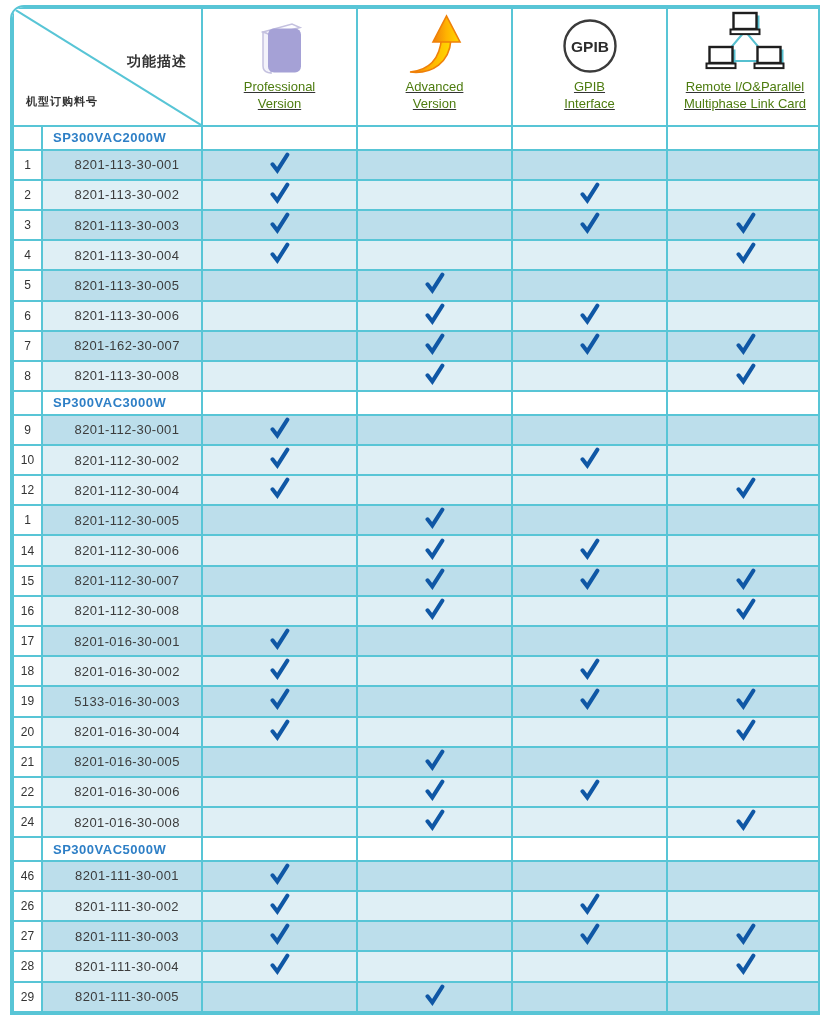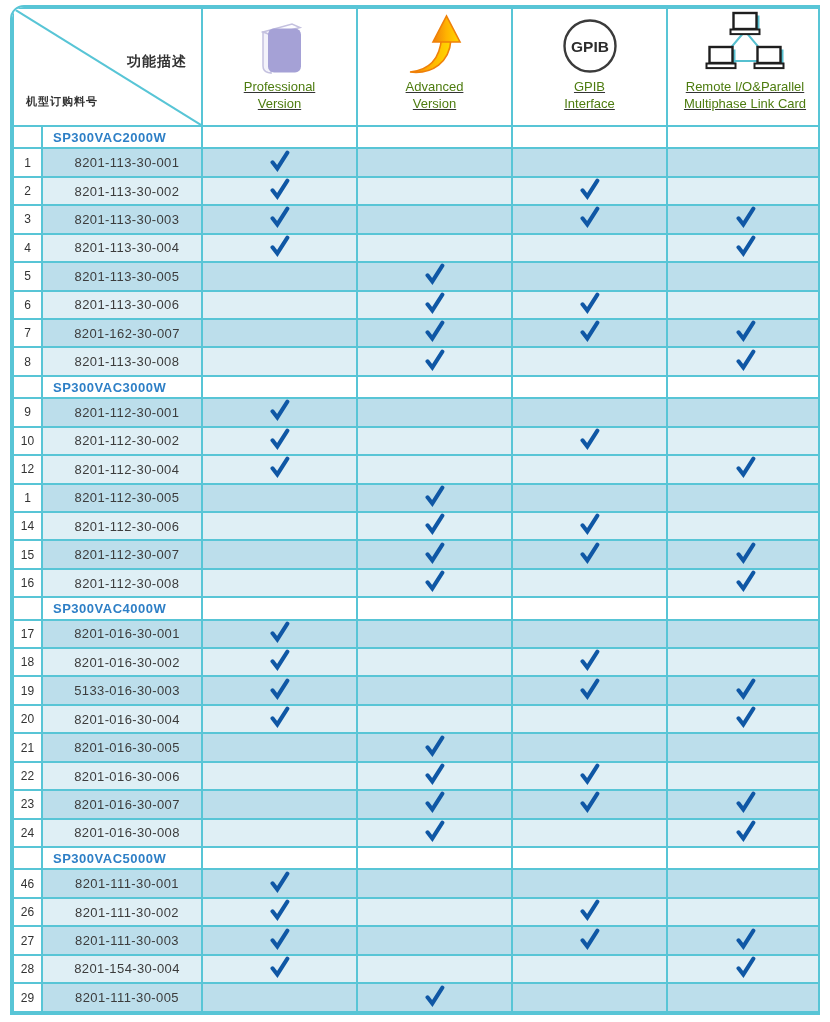--- a/index.html
+++ b/index.html
@@ -371,28 +371,20 @@
           <td class="part-cell">8201-112-30-008</td>
           <td class="check-cell"></td>
           <td class="check-cell"><span class="check"><svg width="21" height="22" viewBox="0 0 24 24">
                 <path d="M4 13.5 L9.5 20.5 L21 2.5" fill="none" stroke="#0f57a5" stroke-width="4.6" stroke-linecap="round" stroke-linejoin="miter"></path>
               </svg></span></td>
           <td class="check-cell"></td>
           <td class="check-cell"><span class="check"><svg width="21" height="22" viewBox="0 0 24 24">
                 <path d="M4 13.5 L9.5 20.5 L21 2.5" fill="none" stroke="#0f57a5" stroke-width="4.6" stroke-linecap="round" stroke-linejoin="miter"></path>
               </svg></span></td>
         </tr>
-        <tr class="section-row">
-          <td class="num-cell"></td>
-          <td class="model-cell">SP300VAC4000W</td>
-          <td class="blank-cell"></td>
-          <td class="blank-cell"></td>
-          <td class="blank-cell"></td>
-          <td class="blank-cell"></td>
-        </tr>
         <tr class="data-row dark">
           <td class="num-cell">17</td>
           <td class="part-cell">8201-016-30-001</td>
           <td class="check-cell"><span class="check"><svg width="21" height="22" viewBox="0 0 24 24">
                 <path d="M4 13.5 L9.5 20.5 L21 2.5" fill="none" stroke="#0f57a5" stroke-width="4.6" stroke-linecap="round" stroke-linejoin="miter"></path>
               </svg></span></td>
           <td class="check-cell"></td>
           <td class="check-cell"></td>
           <td class="check-cell"></td>
         </tr>
@@ -448,34 +440,20 @@
           <td class="num-cell">22</td>
           <td class="part-cell">8201-016-30-006</td>
           <td class="check-cell"></td>
           <td class="check-cell"><span class="check"><svg width="21" height="22" viewBox="0 0 24 24">
                 <path d="M4 13.5 L9.5 20.5 L21 2.5" fill="none" stroke="#0f57a5" stroke-width="4.6" stroke-linecap="round" stroke-linejoin="miter"></path>
               </svg></span></td>
           <td class="check-cell"><span class="check"><svg width="21" height="22" viewBox="0 0 24 24">
                 <path d="M4 13.5 L9.5 20.5 L21 2.5" fill="none" stroke="#0f57a5" stroke-width="4.6" stroke-linecap="round" stroke-linejoin="miter"></path>
               </svg></span></td>
           <td class="check-cell"></td>
-        </tr>
-        <tr class="data-row dark">
-          <td class="num-cell">23</td>
-          <td class="part-cell">8201-016-30-007</td>
-          <td class="check-cell"></td>
-          <td class="check-cell"><span class="check"><svg width="21" height="22" viewBox="0 0 24 24">
-                <path d="M4 13.5 L9.5 20.5 L21 2.5" fill="none" stroke="#0f57a5" stroke-width="4.6" stroke-linecap="round" stroke-linejoin="miter"></path>
-              </svg></span></td>
-          <td class="check-cell"><span class="check"><svg width="21" height="22" viewBox="0 0 24 24">
-                <path d="M4 13.5 L9.5 20.5 L21 2.5" fill="none" stroke="#0f57a5" stroke-width="4.6" stroke-linecap="round" stroke-linejoin="miter"></path>
-              </svg></span></td>
-          <td class="check-cell"><span class="check"><svg width="21" height="22" viewBox="0 0 24 24">
-                <path d="M4 13.5 L9.5 20.5 L21 2.5" fill="none" stroke="#0f57a5" stroke-width="4.6" stroke-linecap="round" stroke-linejoin="miter"></path>
-              </svg></span></td>
         </tr>
         <tr class="data-row light">
           <td class="num-cell">24</td>
           <td class="part-cell">8201-016-30-008</td>
           <td class="check-cell"></td>
           <td class="check-cell"><span class="check"><svg width="21" height="22" viewBox="0 0 24 24">
                 <path d="M4 13.5 L9.5 20.5 L21 2.5" fill="none" stroke="#0f57a5" stroke-width="4.6" stroke-linecap="round" stroke-linejoin="miter"></path>
               </svg></span></td>
           <td class="check-cell"></td>
           <td class="check-cell"><span class="check"><svg width="21" height="22" viewBox="0 0 24 24">
@@ -521,21 +499,21 @@
           <td class="check-cell"></td>
           <td class="check-cell"><span class="check"><svg width="21" height="22" viewBox="0 0 24 24">
                 <path d="M4 13.5 L9.5 20.5 L21 2.5" fill="none" stroke="#0f57a5" stroke-width="4.6" stroke-linecap="round" stroke-linejoin="miter"></path>
               </svg></span></td>
           <td class="check-cell"><span class="check"><svg width="21" height="22" viewBox="0 0 24 24">
                 <path d="M4 13.5 L9.5 20.5 L21 2.5" fill="none" stroke="#0f57a5" stroke-width="4.6" stroke-linecap="round" stroke-linejoin="miter"></path>
               </svg></span></td>
         </tr>
         <tr class="data-row light">
           <td class="num-cell">28</td>
-          <td class="part-cell">8201-154-30-004</td>
+          <td class="part-cell">8201-111-30-004</td>
           <td class="check-cell"><span class="check"><svg width="21" height="22" viewBox="0 0 24 24">
                 <path d="M4 13.5 L9.5 20.5 L21 2.5" fill="none" stroke="#0f57a5" stroke-width="4.6" stroke-linecap="round" stroke-linejoin="miter"></path>
               </svg></span></td>
           <td class="check-cell"></td>
           <td class="check-cell"></td>
           <td class="check-cell"><span class="check"><svg width="21" height="22" viewBox="0 0 24 24">
                 <path d="M4 13.5 L9.5 20.5 L21 2.5" fill="none" stroke="#0f57a5" stroke-width="4.6" stroke-linecap="round" stroke-linejoin="miter"></path>
               </svg></span></td>
         </tr>
         <tr class="data-row dark">

